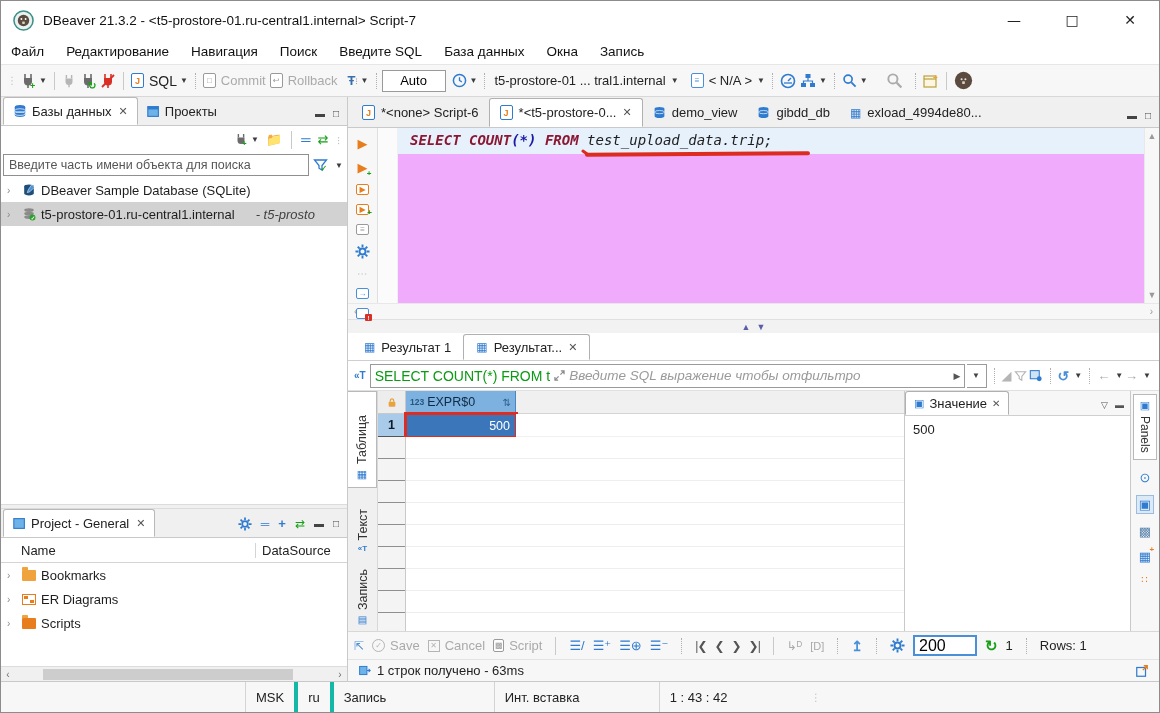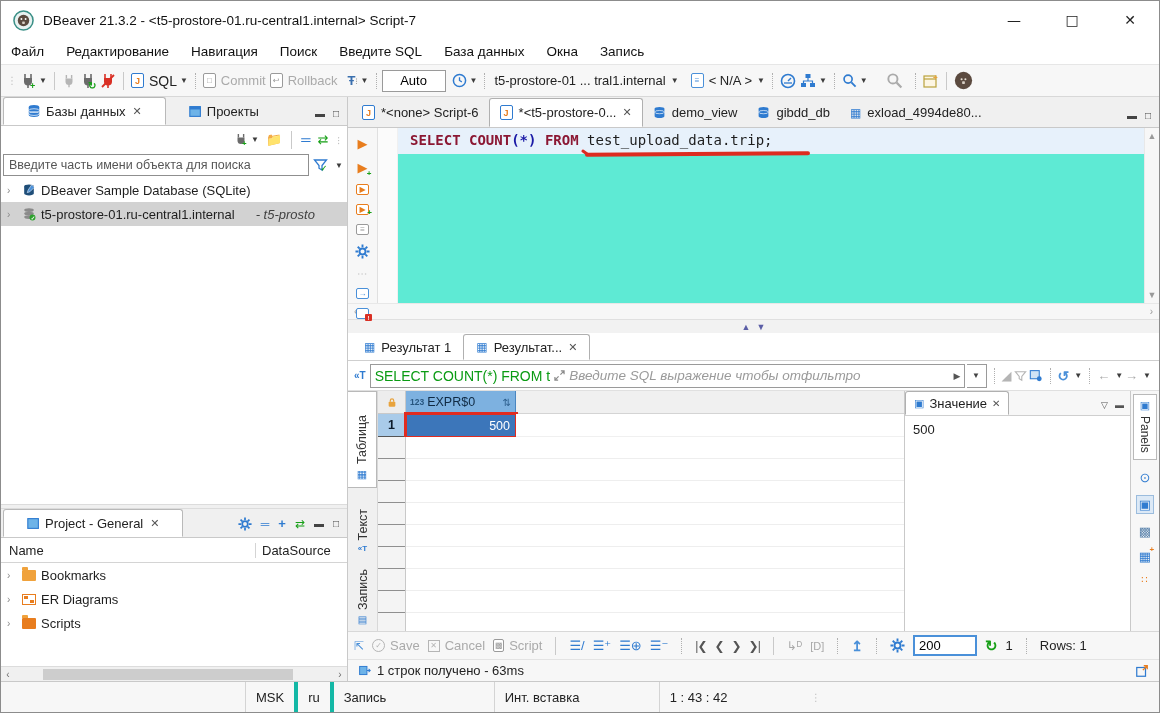--- a/index.html
+++ b/index.html
@@ -36,40 +36,40 @@
   .conn-label { font-size:13px; color:#222; margin:0 2px; }
   .handle { color:#c2c2c2; font-size:10px; letter-spacing:-1px; margin:0 2px; }
 
   
   .main { flex:1; display:flex; min-height:0; }
   .left-col { width:347px; flex:none; display:flex; flex-direction:column; border-right:1px solid #c9c9c9; background:#fff; }
   .right-col { flex:1; display:flex; flex-direction:column; min-width:0; background:#fff; }
 
   
   .panel-tabrow { height:29px; display:flex; align-items:flex-end; background:#f0f0f0; border-bottom:1px solid #c9c9c9; padding-left:2px; }
-  .ptab { display:flex; align-items:center; gap:5px; height:28px; padding:0 23px; font-size:13px; color:#222; }
+  .ptab { display:flex; align-items:center; gap:5px; height:28px; padding:0 9px; font-size:13px; color:#222; }
   .ptab.active { background:#fff; border:1px solid #b9b9b9; border-bottom:1px solid #fff; border-radius:3px 3px 0 0; }
   .ptab .x { font-size:11px; color:#555; margin-left:2px; }
   .panel-winbtns { margin-left:auto; display:flex; gap:8px; padding:0 8px 6px 0; color:#444; font-size:10px; align-items:center; }
   .lp-toolbar { height:27px; display:flex; align-items:center; justify-content:flex-end; gap:7px; padding-right:6px; background:#fff; }
   .search-row { display:flex; align-items:center; padding:1px 4px 2px 2px; gap:4px; }
   .search-input { flex:1; height:22px; border:1px solid #8f8f8f; padding:0 5px; font-size:12.5px; font-family:"Liberation Sans",sans-serif; color:#333; }
   .search-input::placeholder { color:#565656; opacity:1; }
   .tree { background:#fff; }
   .tree-row { height:24px; display:flex; align-items:center; gap:5px; padding-left:6px; font-size:13px; white-space:nowrap; overflow:hidden; }
   .tree-row.selected { background:#d2d2d2; }
   .chev { color:#8a8a8a; font-size:10px; width:10px; flex:none; }
   .tree-suffix { color:#404040; font-style:italic; margin-left:16px; }
 
   .lp-splitter { height:5px; background:#f0f0f0; border-top:1px solid #dcdcdc; border-bottom:1px solid #dcdcdc; }
 
   
   .project-panel { height:172px; display:flex; flex-direction:column; }
   .pp-header { height:25px; display:flex; align-items:center; border-bottom:1px solid #d4d4d4; font-size:13px; color:#222; }
-  .pp-col-name { padding-left:8px; flex:1; }
+  .pp-col-name { padding-left:20px; flex:1; }
   .pp-col-ds { width:92px; border-left:1px solid #d4d4d4; padding-left:6px; }
   .pp-rows { flex:1; }
   .pp-scroll { height:15px; background:#f0f0f0; border-top:1px solid #dcdcdc; display:flex; align-items:center; }
   .pp-thumb { height:11px; width:250px; background:#cdcdcd; margin-left:28px; }
   .pp-arrow { color:#6f6f6f; font-size:10px; width:14px; text-align:center; }
 
   
   .fold { width:14px; height:11px; background:#f0a23c; border-radius:1px; position:relative; flex:none; }
   .fold:before { content:""; position:absolute; top:-3px; left:0; width:6px; height:3px; background:#f0a23c; border-radius:1px 1px 0 0; }
   .erd { width:14px; height:11px; border:1.5px solid #e87d1e; position:relative; flex:none; background:#fff; }
@@ -85,21 +85,21 @@
 
   
   .ed-body { height:175px; display:flex; }
   .ed-rail { width:30px; flex:none; background:#f7f7f7; border-right:1px solid #e0e0e0; display:flex; flex-direction:column; align-items:center; padding-top:8px; gap:9px; }
   .rail-doc { width:13px; height:15px; border:1.5px solid #e87d1e; border-radius:2px; position:relative; background:#fff;
     display:flex; align-items:center; justify-content:center; font-size:8px; color:#e87d1e; }
   .rail-doc.gray { border-color:#9a9a9a; color:#9a9a9a; }
   .rail-doc.blue { border-color:#4a90d9; color:#4a90d9; }
   .badge { position:absolute; right:-4px; bottom:-3px; font-size:8px; font-weight:bold; color:#18a018; background:transparent; }
   .badge.red { color:#fff; background:#d93025; width:7px; height:7px; border-radius:1px; font-size:6px; display:flex; align-items:center; justify-content:center; }
-  .ed-content { flex:1; position:relative; background:#5eead4; min-width:0; }
+  .ed-content { flex:1; position:relative; background:#f0abfc; min-width:0;font-style:italic; }
   .ed-gutter { position:absolute; left:0; top:0; bottom:0; width:20px; background:#fbfbfb; border-right:1px solid #f0f0f0; }
   .ed-line1 { position:absolute; left:20px; right:0; top:0; height:26px; background:#e7f1fb; }
   .sqltext { position:absolute; left:32px; top:4px; font-family:"DejaVu Sans Mono", monospace; font-size:14px; white-space:pre; }
   .kw { color:#8b1733; font-weight:bold; }
   .paren { color:#1a1aa6; font-weight:bold; }
   .tbl-ann { position:relative; }
   .tbl-ann:after { content:""; position:absolute; left:-2px; right:-46px; bottom:-8px; height:4px;
     background:#dd2b20; border-radius:3px; transform:rotate(-0.4deg); }
   .tbl-ann:before { content:""; position:absolute; left:-6px; bottom:-6px; width:8px; height:3px;
     background:#dd2b20; border-radius:2px; transform:rotate(35deg); }
@@ -149,21 +149,21 @@
 
   .panels-rail { width:29px; flex:none; border-left:1px solid #c9c9c9; background:#f7f7f7; display:flex; flex-direction:column; align-items:center; padding-top:3px; gap:10px; }
   .panels-btn { width:24px; border:1px solid #b9b9b9; background:#fff; display:flex; flex-direction:column; align-items:center; padding:4px 0 6px; gap:4px; }
   .panels-btn .plabel { writing-mode:vertical-rl; font-size:12px; color:#333; }
   .prail-ic { font-size:13px; }
   .prail-ic.sel { background:#dce9f6; border:1px solid #9bbcdd; padding:1px 2px; }
 
   
   .res-toolbar { height:28px; flex:none; display:flex; align-items:center; background:#f7f7f7; border-top:1px solid #d8d8d8; padding:0 6px; gap:8px; font-size:13px; }
   .rt-btn { display:flex; align-items:center; gap:5px; color:#aaa; }
-  .fetch-input { width:64px; height:21px; border:2px solid #4a90d9; padding:0 4px; font-size:13px; font-family:"Liberation Sans",sans-serif; }
+  .fetch-input { width:64px; height:21px; border:2px solid #4a90d9; padding:0 4px; font-size:16px; font-family:"Liberation Sans",sans-serif; }
   .navgl { color:#555; font-size:12px; letter-spacing:-1px; }
 
   .res-status { height:22px; flex:none; display:flex; align-items:center; padding:0 10px; gap:6px; background:#f7f7f7; border-top:1px solid #e3e3e3; font-size:13px; color:#222; }
 
   
   .statusbar { height:31px; flex:none; display:flex; align-items:center; background:#f7f7f7; border-top:1px solid #c9c9c9; font-size:13px; color:#222; }
   .sb-cell { height:100%; display:flex; align-items:center; padding:0 10px; border-right:4px solid #14b8a6; }
   .sb-spacer { width:245px; height:100%; border-right:1px solid #d4d4d4; }
 </style>
 </head>

